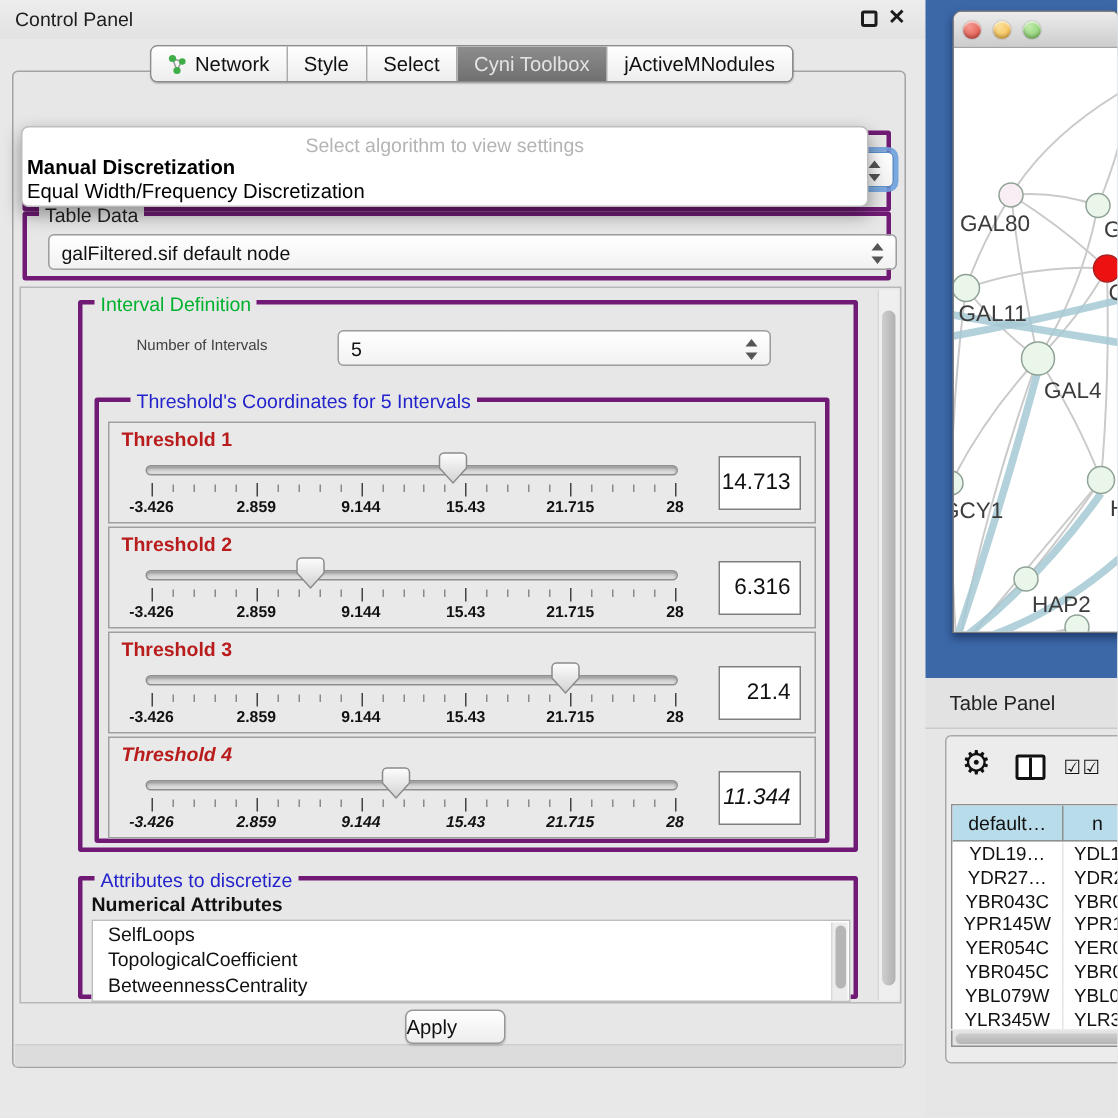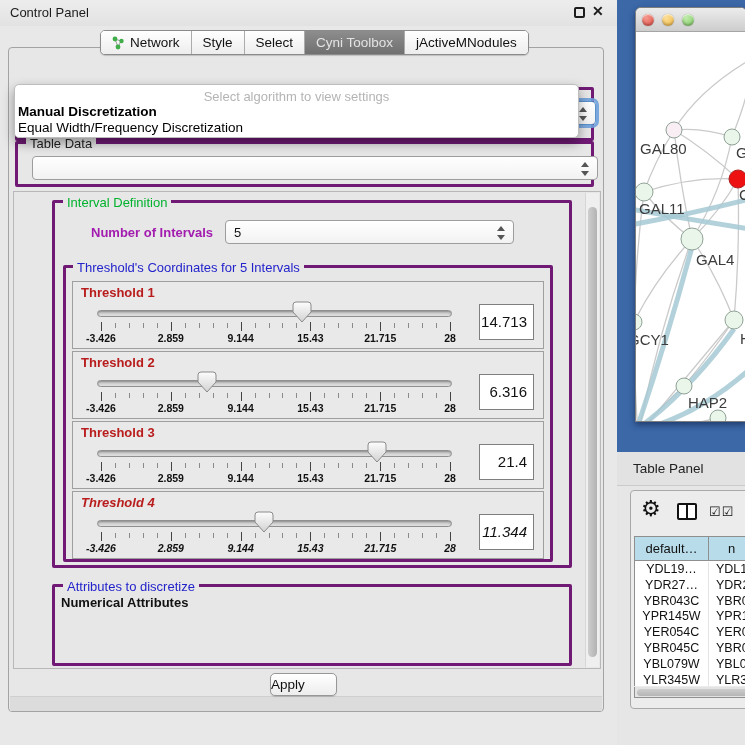--- a/index.html
+++ b/index.html
@@ -160,42 +160,43 @@
       <div class="popup-ph">Select algorithm to view settings</div>
       <div id="popup-list">
           <div class="popup-item hl" style="top: 19px;">Manual Discretization</div>
           <div class="popup-item" style="top: 35px;">Equal Width/Frequency Discretization</div>
         </div>
     </div>
 
     <div class="group" style="left:6px;top:93px;width:579px;height:46px;">
       <span class="group-title t-dark">Table Data</span>
       <div class="combo" style="left:14px;top:12px;width:566px;">
+        <span class="combo-text">galFiltered.sif default node</span>
         <span class="stepper">
             <span class="up"></span>
             <span class="dn"></span>
           </span>
       </div>
     </div>
 
     <div class="viewport">
 
       <div class="group" style="left:38px;top:8px;width:520px;height:368px;">
         <span class="group-title t-green">Interval Definition</span>
-        <span class="abs" style="left:36px;top:22px;font-size:13px;font-weight:bold;color:#a21caf;">Number of Intervals</span>
+        <span class="abs" style="left:36px;top:22px;font-size:10px;font-weight:normal;color:#404040;">Number of Intervals</span>
         <div class="combo" style="left:170px;top:17px;width:289px;">
           <span class="combo-text">5</span>
           <span class="stepper">
               <span class="up"></span>
               <span class="dn"></span>
             </span>
         </div>
 
         <div class="group" style="left:8px;top:62px;width:490px;height:297px;">
-          <span class="group-title t-blue" style="left:7px;">Threshold's Coordinates for 5 Intervals</span>
+          <span class="group-title t-blue" style="left:21px;">Threshold's Coordinates for 5 Intervals</span>
           <div id="thr-stack">
               <div class="thr-box" style="top: 13px;">
                 <div class="thr-label">Threshold 1</div>
                 <div class="thr-track"></div>
                 <div class="tick major" style="left: 28px;"></div>
                 <div class="tick minor" style="left: 41.96px;"></div>
                 <div class="tick minor" style="left: 55.92px;"></div>
                 <div class="tick minor" style="left: 69.88px;"></div>
                 <div class="tick minor" style="left: 83.84px;"></div>
                 <div class="tick major" style="left: 97.8px;"></div>
@@ -350,20 +351,30 @@
                   </svg></div>
                 <div class="thr-value">11.344</div>
               </div>
             </div>
         </div>
       </div>
 
       <div class="group" style="left:38px;top:392px;width:520px;height:82px;">
         <span class="group-title t-blue">Attributes to discretize</span>
         <span class="attr-sub">Numerical Attributes</span>
+        <div class="attr-list">
+          <div id="attr-items">
+              <div class="attr-item">SelfLoops</div>
+              <div class="attr-item">TopologicalCoefficient</div>
+              <div class="attr-item">BetweennessCentrality</div>
+            </div>
+          <div class="attr-scroll">
+              <div class="thumb"></div>
+            </div>
+        </div>
       </div>
 
       <div class="vscroll">
           <div class="thumb"></div>
         </div>
     </div>
 
     <div class="bottom-strip"></div>
     <div class="apply-btn">Apply</div>
   </div>

